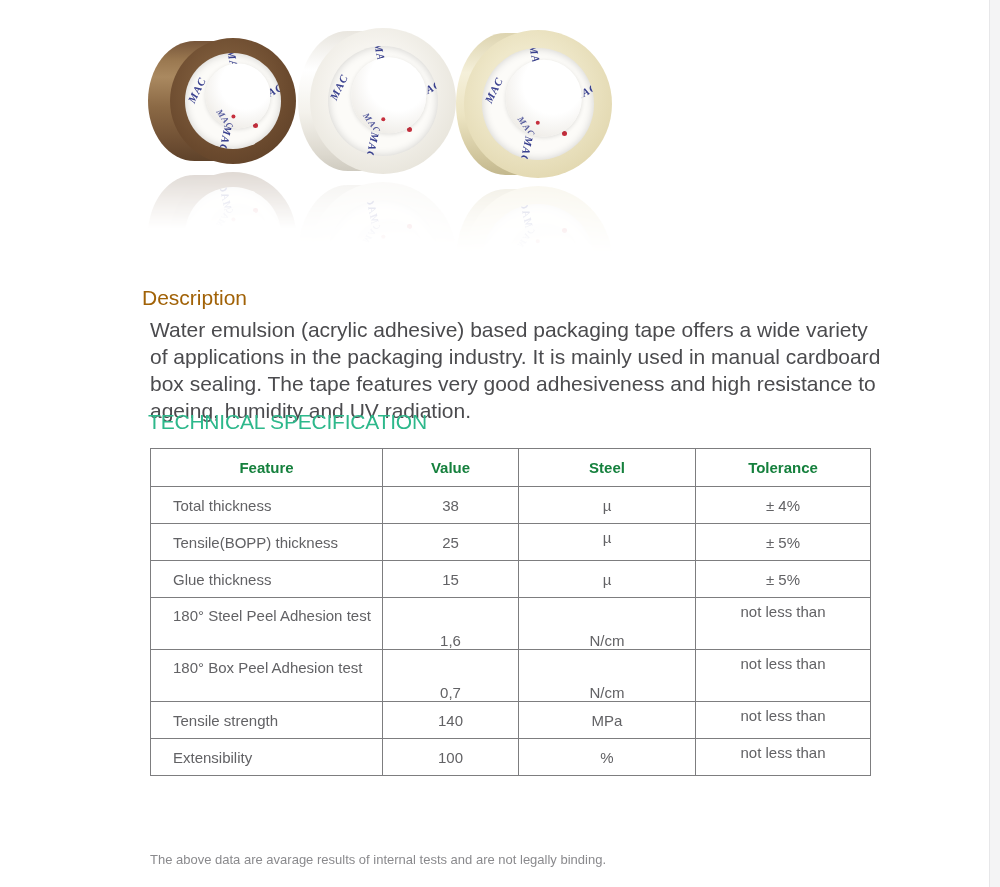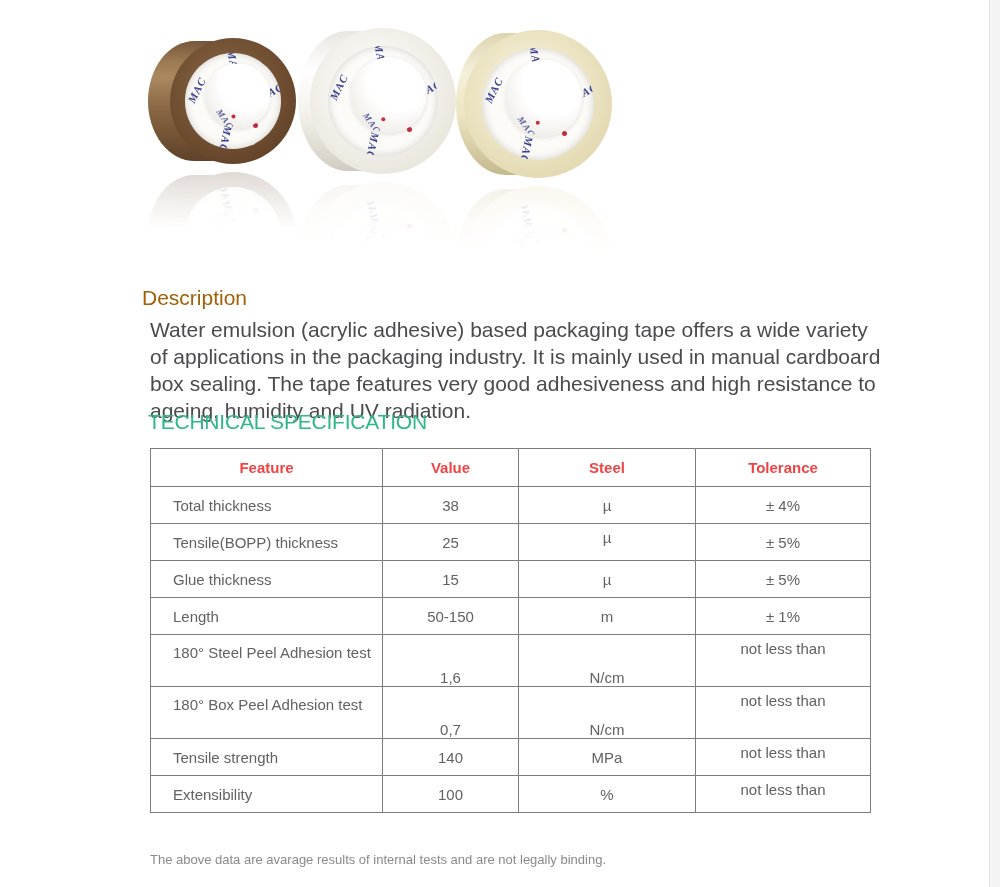--- a/index.html
+++ b/index.html
@@ -80,21 +80,21 @@
     font-size:21px; color:#2db88b; font-weight:400; letter-spacing:-0.2px;
   }
   
   .spec-table {
     position:absolute; left:150px; top:448px; width:720px;
     border-collapse:collapse; table-layout:fixed;
     color:#626265; font-size:15px;
   }
   .spec-table th, .spec-table td { border:1.5px solid #7d7d7f; }
   .spec-table th {
-    height:38px; font-weight:700; color:#ef4444; text-align:center; font-size:15px;
+    height:38px; font-weight:700; color:#15803d; text-align:center; font-size:15px;
   }
   .spec-table td { height:37px; text-align:center; }
   .spec-table td.feature { text-align:left; padding-left:22px; }
   .spec-table tr.tall td { height:52px; }
   .spec-table td.v-top { vertical-align:top; padding-top:5px; }
   .spec-table tr.tall td.feature { vertical-align:top; padding-top:9px; }
   .spec-table tr.tall td.v-bot { vertical-align:bottom; padding-bottom:0; }
   .footnote {
     position:absolute; left:150px; top:852px;
     font-size:13px; color:#8a8a8d;
@@ -195,26 +195,20 @@
         <td>25</td>
         <td class="v-top">µ</td>
         <td>± 5%</td>
       </tr>
       <tr>
         <td class="feature">Glue thickness</td>
         <td>15</td>
         <td>µ</td>
         <td>± 5%</td>
       </tr>
-      <tr>
-        <td class="feature">Length</td>
-        <td>50-150</td>
-        <td>m</td>
-        <td>± 1%</td>
-      </tr>
       <tr class="tall">
         <td class="feature">180° Steel Peel Adhesion test</td>
         <td class="v-bot">1,6</td>
         <td class="v-bot">N/cm</td>
         <td class="v-top">not less than</td>
       </tr>
       <tr class="tall">
         <td class="feature">180° Box Peel Adhesion test</td>
         <td class="v-bot">0,7</td>
         <td class="v-bot">N/cm</td>

